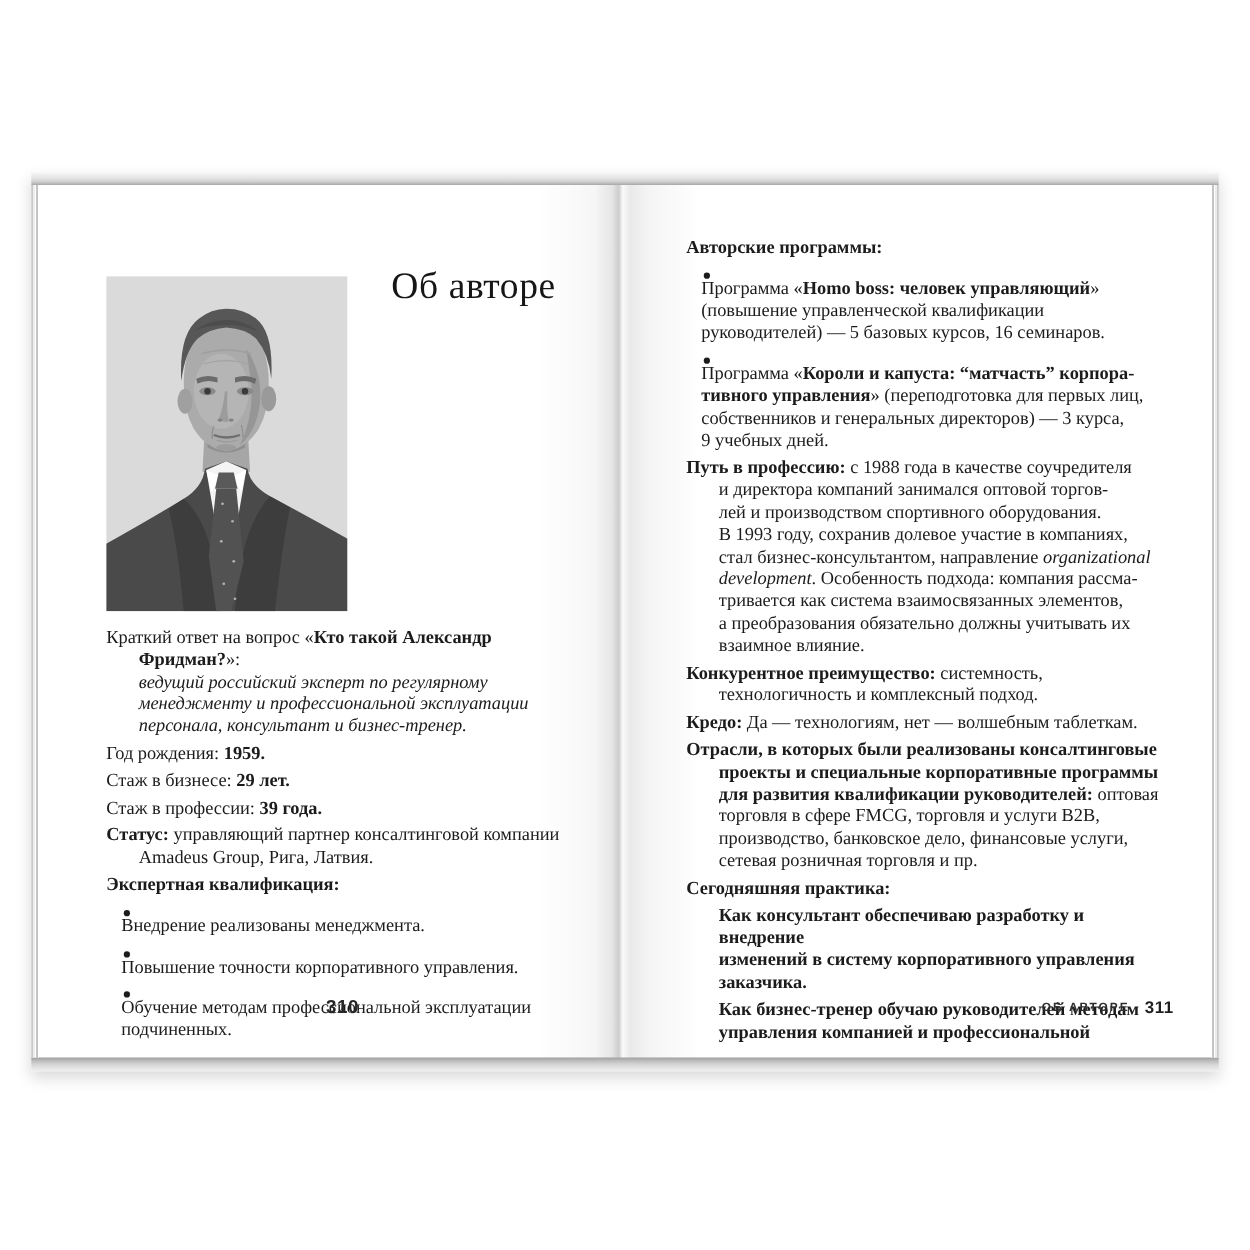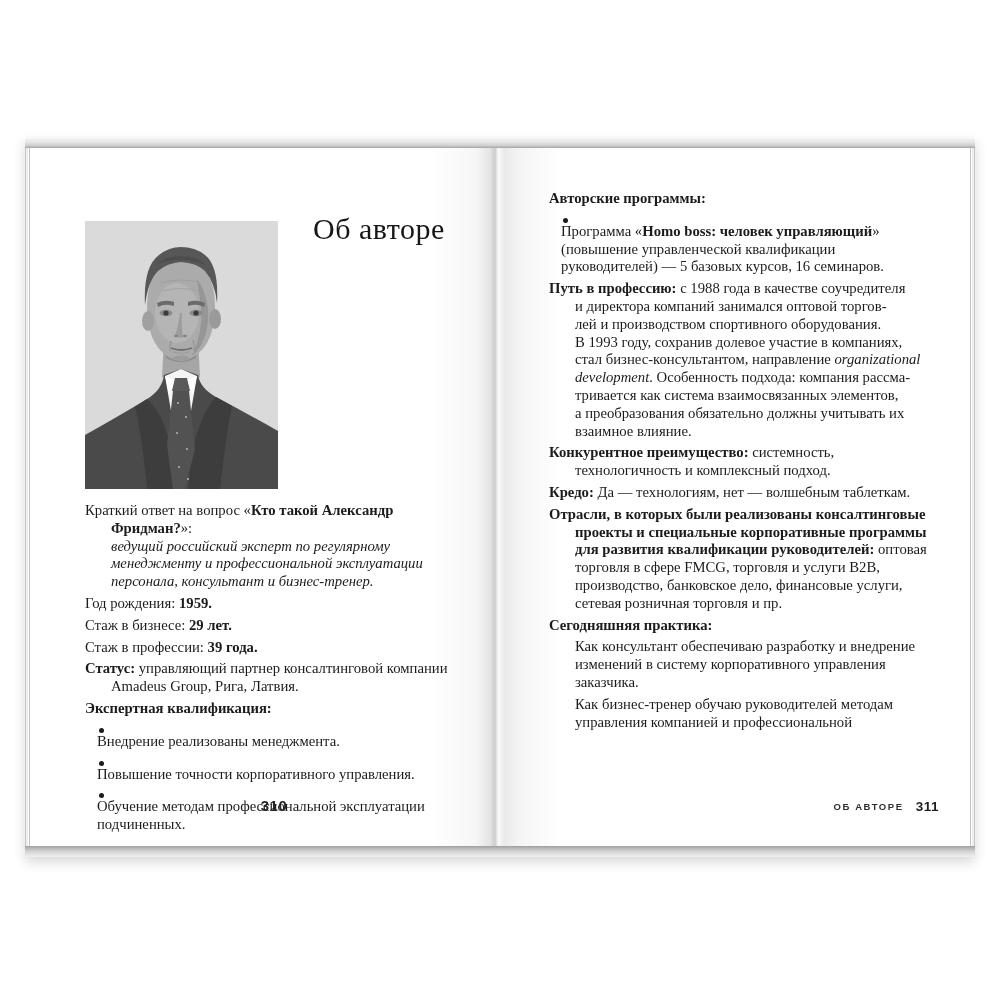--- a/index.html
+++ b/index.html
@@ -56,21 +56,21 @@
   .para{margin:0 0 4px 0;white-space:pre-line;}
   .hang{padding-left:26px;text-indent:-26px;}
   .para b{font-weight:700;}
   .para i{font-style:italic;}
   .bullet{display:flex;margin:0 0 4px 12px;flex-direction:column;}
   .bullet .dot{
     flex:none;width:5px;height:5px;border-radius:50%;
     background:#1c1c1c;margin:6px 8px 0 2px;
   }
   .bullet .btext{white-space:pre-line;}
-  .indent-para{margin:0 0 4px 0;padding-left:26px;white-space:pre-line;}
+  .indent-para{margin:0 0 4px 0;padding-left:26px;white-space:pre-line;font-weight:bold;}
   .folio{
     position:absolute;top:659px;height:16px;
     font-family:"Liberation Sans","DejaVu Sans",sans-serif;
   }
   .folio-left{left:60px;width:378px;text-align:center;}
   .folio-left .num{font-size:15px;font-weight:700;letter-spacing:0.5px;color:#262626;}
   .folio-right{left:524px;width:390px;text-align:right;}
   .folio-right .running{
     font-size:9.5px;font-weight:700;letter-spacing:1.6px;color:#2e2e2e;
     margin-right:12px;vertical-align:1px;
@@ -176,20 +176,27 @@
     <span class="num">310</span>
   </div>
 
   <div class="col right-col">
     <p class="para"><b>Авторские программы:</b></p>
     <div class="bullet">
         <span class="dot"></span>
         <div class="btext"><span>Программа «</span><b>Homo boss: человек управляющий</b><span>»
 (повышение управленческой квалификации
 руководителей) — 5 базовых курсов, 16 семинаров.</span></div>
+      </div>
+    <div class="bullet">
+        <span class="dot"></span>
+        <div class="btext"><span>Программа «</span><b>Короли и капуста: “матчасть” корпора-
+тивного управления</b><span>» (переподготовка для первых лиц,
+собственников и генеральных директоров) — 3 курса,
+9 учебных дней.</span></div>
       </div>
     <p class="para hang"><b>Путь в профессию:</b><span> с 1988 года в качестве соучредителя
 и директора компаний занимался оптовой торгов-
 лей и производством спортивного оборудования.
 В 1993 году, сохранив долевое участие в компаниях,
 стал бизнес-консультантом, направление </span><i>organizational
 development</i><span>. Особенность подхода: компания рассма-
 тривается как система взаимосвязанных элементов,
 а преобразования обязательно должны учитывать их
 взаимное влияние.</span></p>

